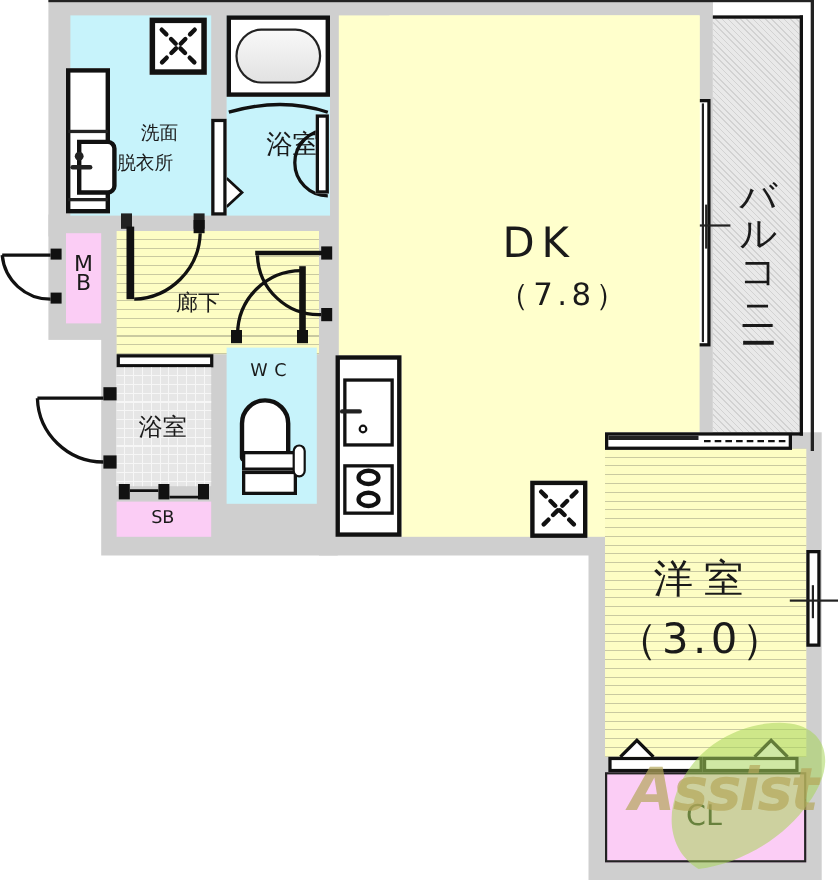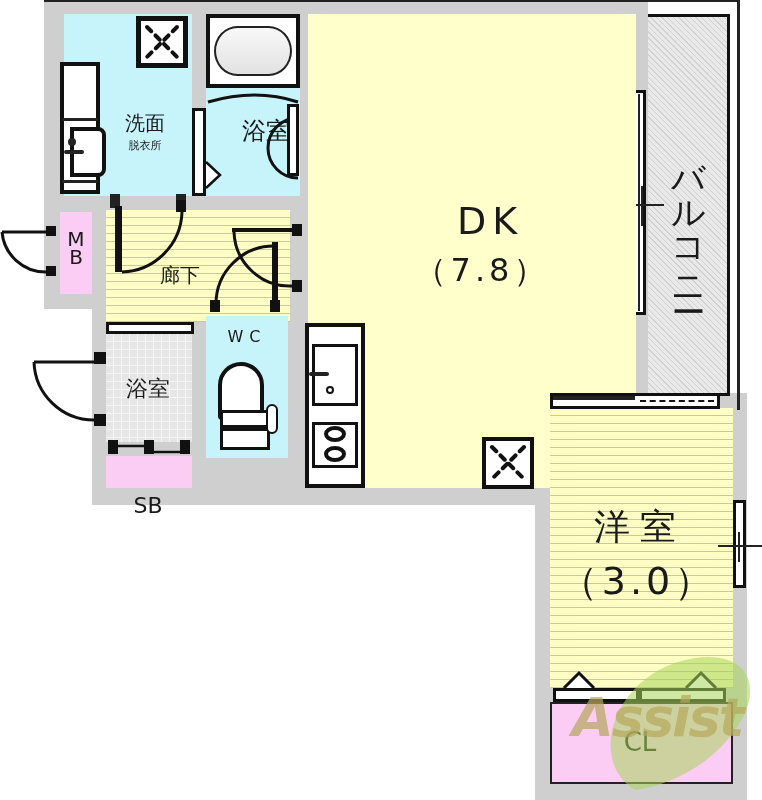--- a/index.html
+++ b/index.html
@@ -51,42 +51,42 @@
 <div class="abs label" style="left:672px;top:140px;width:36px;font-size:34px;writing-mode:vertical-rl;">バルコニー</div>
 
 <div class="abs" style="left:632px;top:90px;width:14px;height:225px;border:3px solid #111;background:#fff;"></div>
 <div class="abs line" style="left:638px;top:94px;width:2px;height:217px;"></div>
 <div class="abs line" style="left:620px;top:204px;width:44px;height:2px;"></div>
 <div class="abs line" style="left:641px;top:186px;width:2px;height:40px;"></div>
 
 <div class="abs room-yellow" style="left:308px;top:14px;width:328px;height:474px;"></div>
 <div class="abs room-yellow" style="left:354px;top:14px;width:282px;height:200px;"></div>
 <div class="abs label" style="left:430px;top:200px;width:120px;font-size:38px;letter-spacing:6px;">DK</div>
-<div class="abs label" style="left:397px;top:252px;width:170px;font-size:32px;letter-spacing:4px;">（7.8）</div>
+<div class="abs label" style="left:428px;top:252px;width:170px;font-size:28px;letter-spacing:4px;">（7.8）</div>
 
 <div class="abs fixture" style="left:305px;top:323px;width:60px;height:165px;"></div>
 <div class="abs fixture" style="left:312px;top:344px;width:46px;height:62px;border-width:3px;"></div>
 <div class="abs line" style="left:309px;top:372px;width:20px;height:4px;border-radius:2px;"></div>
 <div class="abs" style="left:326px;top:386px;width:8px;height:8px;border:2px solid #111;border-radius:50%;"></div>
 <div class="abs fixture" style="left:312px;top:422px;width:46px;height:46px;border-width:3px;"></div>
 <div class="abs" style="left:324px;top:426px;width:22px;height:16px;border:4px solid #111;border-radius:50%;"></div>
 <div class="abs" style="left:324px;top:446px;width:22px;height:16px;border:4px solid #111;border-radius:50%;"></div>
 
 <div class="abs fixture" style="left:482px;top:437px;width:52px;height:52px;">
   <svg width="44" height="44" viewBox="0 0 44 44">
       <g stroke="#111" stroke-width="4" stroke-linecap="round" stroke-dasharray="6 6">
         <line x1="6" y1="6" x2="38" y2="38"></line>
         <line x1="38" y1="6" x2="6" y2="38"></line>
       </g>
     </svg>
 </div>
 
 <div class="abs room-cyan" style="left:64px;top:14px;width:128px;height:182px;"></div>
-<div class="abs label" style="left:110px;top:112px;width:70px;font-size:20px;">洗面</div>
-<div class="abs label" style="left:105px;top:140px;width:80px;font-size:11px;">脱衣所</div>
+<div class="abs label" style="left:110px;top:112px;width:70px;font-size:17px;">洗面</div>
+<div class="abs label" style="left:92px;top:140px;width:80px;font-size:17px;">脱衣所</div>
 
 <div class="abs fixture" style="left:136px;top:16px;width:52px;height:52px;border-width:5px;">
   <svg width="42" height="42" viewBox="0 0 42 42">
       <g stroke="#111" stroke-width="4" stroke-linecap="round" stroke-dasharray="6 6">
         <line x1="6" y1="6" x2="36" y2="36"></line>
         <line x1="36" y1="6" x2="6" y2="36"></line>
       </g>
     </svg>
 </div>
 
@@ -155,21 +155,21 @@
 </svg>
 <svg class="abs" style="left:104px;top:438px;" width="90" height="20" viewBox="0 0 90 20">
   <rect x="4" y="2" width="10" height="14" fill="#111"></rect>
   <rect x="40" y="2" width="10" height="14" fill="#111"></rect>
   <rect x="76" y="2" width="10" height="14" fill="#111"></rect>
   <line x1="14" y1="8" x2="40" y2="8" stroke="#111" stroke-width="2.5"></line>
   <line x1="50" y1="14" x2="76" y2="14" stroke="#111" stroke-width="2.5"></line>
 </svg>
 
 <div class="abs room-pink" style="left:106px;top:456px;width:86px;height:32px;"></div>
-<div class="abs label" style="left:120px;top:461px;width:56px;font-size:22px;margin-top:32px;">SB</div>
+<div class="abs label" style="left:120px;top:461px;width:56px;font-size:16px;">SB</div>
 
 <div class="abs room-cyan" style="left:206px;top:316px;width:82px;height:142px;"></div>
 <div class="abs label" style="left:216px;top:328px;width:62px;font-size:16px;letter-spacing:6px;">WC</div>
 <div class="abs fixture" style="left:218px;top:362px;width:46px;height:58px;border-radius:23px 23px 4px 4px;"></div>
 <div class="abs fixture" style="left:220px;top:410px;width:50px;height:18px;border-width:3px;"></div>
 <div class="abs fixture" style="left:220px;top:428px;width:50px;height:22px;border-width:3px;"></div>
 <div class="abs fixture" style="left:266px;top:404px;width:12px;height:30px;border-width:2px;border-radius:6px;"></div>
 
 <div class="abs hatch-yellow" style="left:550px;top:408px;width:183px;height:280px;"></div>
 <div class="abs label" style="left:560px;top:506px;width:160px;font-size:36px;letter-spacing:10px;">洋室</div>

